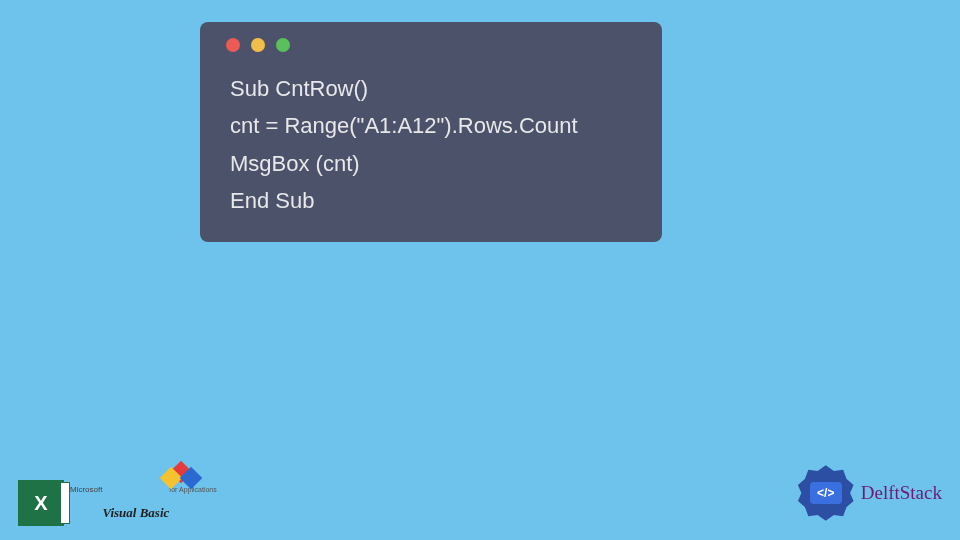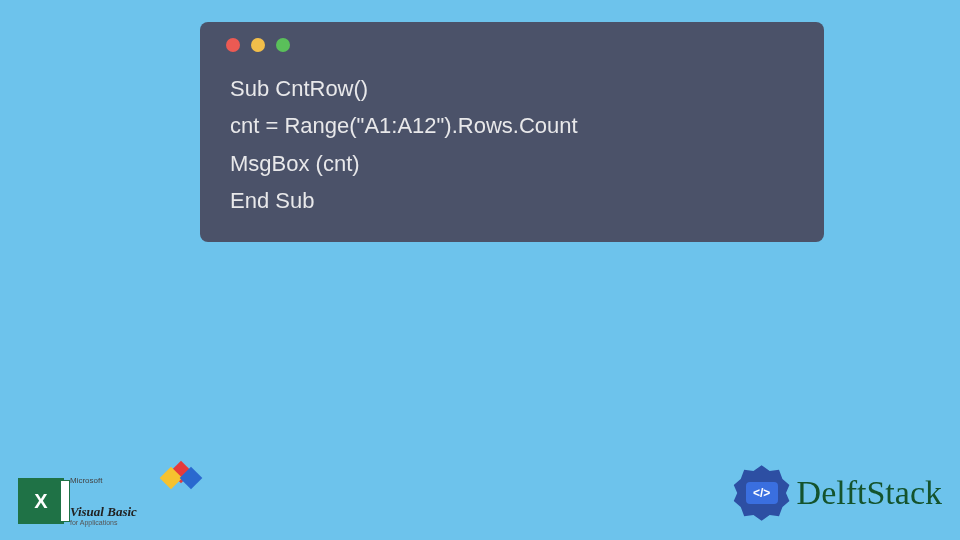--- a/index.html
+++ b/index.html
@@ -8,21 +8,21 @@
       height: 540px;
       background: #6dc3ec;
       font-family: Arial, Helvetica, sans-serif;
       position: relative;
       overflow: hidden;
     }
     .code-window {
       position: absolute;
       top: 22px;
       left: 200px;
-      width: 624px;
+      width: 462px;
       background: #4b5269;
       border-radius: 8px;
       padding: 16px 24px 22px;
     }
     .titlebar {
       display: flex;
       gap: 11px;
       margin-bottom: 18px;
       padding-left: 2px;
     }
@@ -52,21 +52,21 @@
       display: flex; align-items: center; justify-content: center;
       color: #fff; font-weight: bold; font-size: 20px;
       position: relative;
     }
     .excel-icon::after {
       content: ""; position: absolute; right: -6px; top: 2px; bottom: 2px;
       width: 8px; background: #fff; border: 1px solid #1f7246;
     }
     .excel-x { position: relative; z-index: 2; }
     .vb-box {
-      display: flex; flex-direction: column;
+      display: flex; flex-direction: row;
       font-size: 9px; line-height: 1.05;
       color: #222;
     }
     .vb-top { font-size: 8px; color: #444; }
     .vb-main { font-weight: bold; font-style: italic; font-size: 13px; font-family: Georgia, 'Times New Roman', serif; margin-top: 20px; }
     .vb-sub { font-size: 7px; color: #555; }
     .vb-blocks {
       position: absolute;
       left: 145px; bottom: 36px;
       width: 48px; height: 26px;
@@ -97,22 +97,22 @@
     .ds-inner {
       position: relative;
       width: 32px; height: 22px;
       background: #3a6fe0;
       border-radius: 4px;
       display: flex; align-items: center; justify-content: center;
       color: #fff; font-size: 12px; font-weight: bold;
     }
     .ds-text {
       font-family: Georgia, 'Times New Roman', serif;
-      color: #14532d;
-      font-size: 34px;
+      color: #701a75;
+      font-size: 19px;
     }
     .ds-d { font-weight: normal; }
   </style>
 </head>
 <body>
 
 <div class="code-window">
   <div class="titlebar">
     <div class="dot red"></div>
     <div class="dot yellow"></div>

